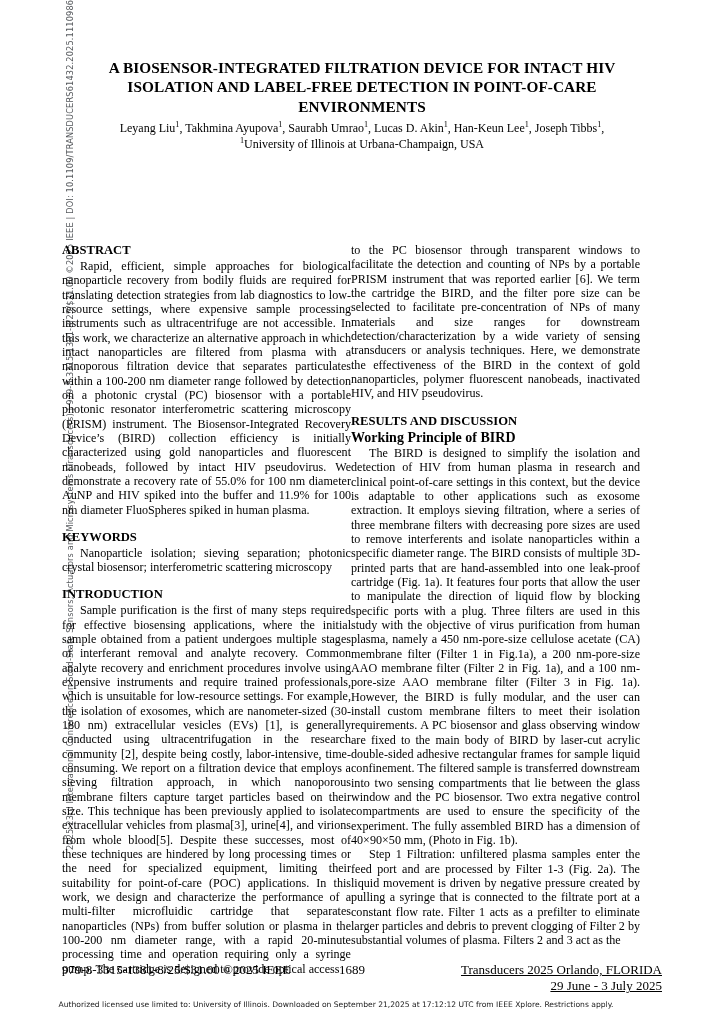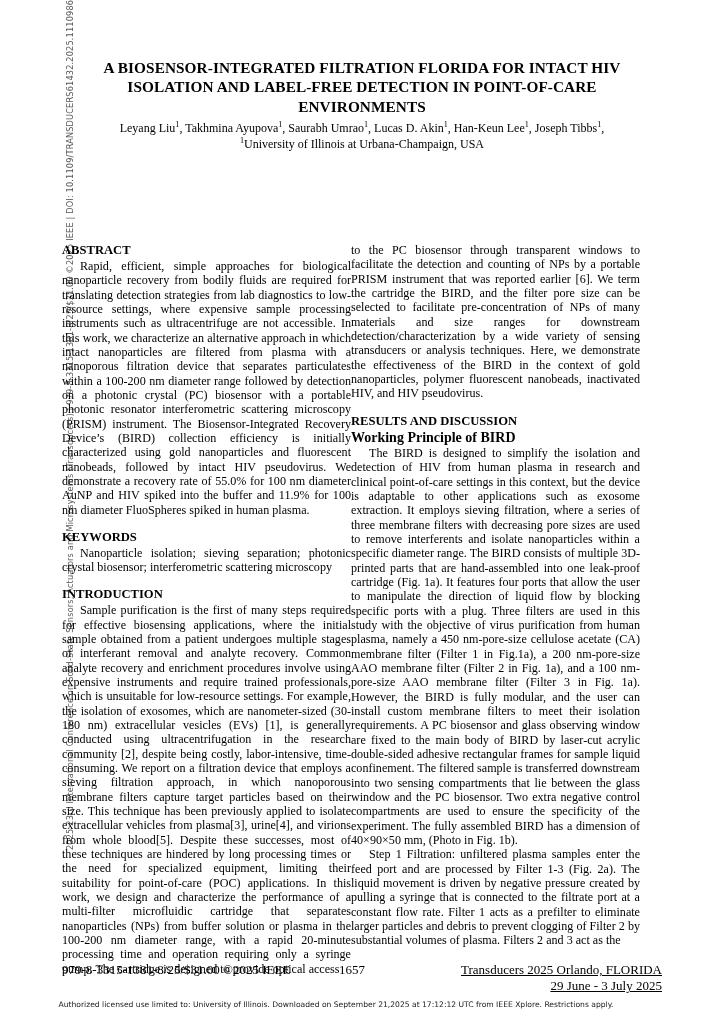--- a/index.html
+++ b/index.html
@@ -135,21 +135,21 @@
 </style>
 </head>
 <body>
 
 <div class="page">
 
   <div class="spine">2025 23rd International Conference on Solid-State Sensors, Actuators and Microsystems (Transducers) | 979-8-3315-1381-8/25/$31.00 ©2025 IEEE | DOI: 10.1109/TRANSDUCERS61432.2025.11109863</div>
 
   <div class="titleblock">
     <div class="paper-title">
-      <span>A BIOSENSOR-INTEGRATED FILTRATION FLORIDA FOR INTACT HIV</span><br>
+      <span>A BIOSENSOR-INTEGRATED FILTRATION DEVICE FOR INTACT HIV</span><br>
       <span>ISOLATION AND LABEL-FREE DETECTION IN POINT-OF-CARE</span><br>
       <span>ENVIRONMENTS</span>
     </div>
     <div class="authors">
       <span>Leyang Liu<sup>1</sup>, Takhmina Ayupova<sup>1</sup>, Saurabh Umrao<sup>1</sup>, Lucas D. Akin<sup>1</sup>, Han-Keun Lee<sup>1</sup>, Joseph Tibbs<sup>1</sup>,</span><br>
     </div>
     <div class="affil"><sup>1</sup>University of Illinois at Urbana-Champaign, USA</div>
   </div>
 
   <div class="columns">
@@ -171,21 +171,21 @@
       <h2 class="sec">RESULTS AND DISCUSSION</h2>
       <h3 class="subsec">Working Principle of BIRD</h3>
       <p>The BIRD is designed to simplify the isolation and detection of HIV from human plasma in research and clinical point-of-care settings in this context, but the device is adaptable to other applications such as exosome extraction. It employs sieving filtration, where a series of three membrane filters with decreasing pore sizes are used to remove interferents and isolate nanoparticles within a specific diameter range. The BIRD consists of multiple 3D-printed parts that are hand-assembled into one leak-proof cartridge (Fig. 1a). It features four ports that allow the user to manipulate the direction of liquid flow by blocking specific ports with a plug. Three filters are used in this study with the objective of virus purification from human plasma, namely a 450 nm-pore-size cellulose acetate (CA) membrane filter (Filter 1 in Fig.1a), a 200 nm-pore-size AAO membrane filter (Filter 2 in Fig. 1a), and a 100 nm-pore-size AAO membrane filter (Filter 3 in Fig. 1a). However, the BIRD is fully modular, and the user can install custom membrane filters to meet their isolation requirements. A PC biosensor and glass observing window are fixed to the main body of BIRD by laser-cut acrylic double-sided adhesive rectangular frames for sample liquid confinement. The filtered sample is transferred downstream into two sensing compartments that lie between the glass window and the PC biosensor. Two extra negative control compartments are used to ensure the specificity of the experiment. The fully assembled BIRD has a dimension of 40×90×50 mm, (Photo in Fig. 1b).</p>
       <p>Step 1 Filtration: unfiltered plasma samples enter the feed port and are processed by Filter 1-3 (Fig. 2a). The liquid movement is driven by negative pressure created by pulling a syringe that is connected to the filtrate port at a constant flow rate. Filter 1 acts as a prefilter to eliminate larger particles and debris to prevent clogging of Filter 2 by substantial volumes of plasma. Filters 2 and 3 act as the</p>
     </div>
 
   </div>
 
   <div class="footer-row">
     <div class="foot-left">979-8-3315-1381-8/25/$31.00 ©2025 IEEE</div>
-    <div class="foot-center">1657</div>
+    <div class="foot-center">1689</div>
     <div class="foot-right">
       <span>Transducers 2025 Orlando, FLORIDA</span><br>
       <span>29 June - 3 July 2025</span>
     </div>
   </div>
 
   <div class="license">Authorized licensed use limited to: University of Illinois. Downloaded on September 21,2025 at 17:12:12 UTC from IEEE Xplore.  Restrictions apply.</div>
 
 </div>
 

